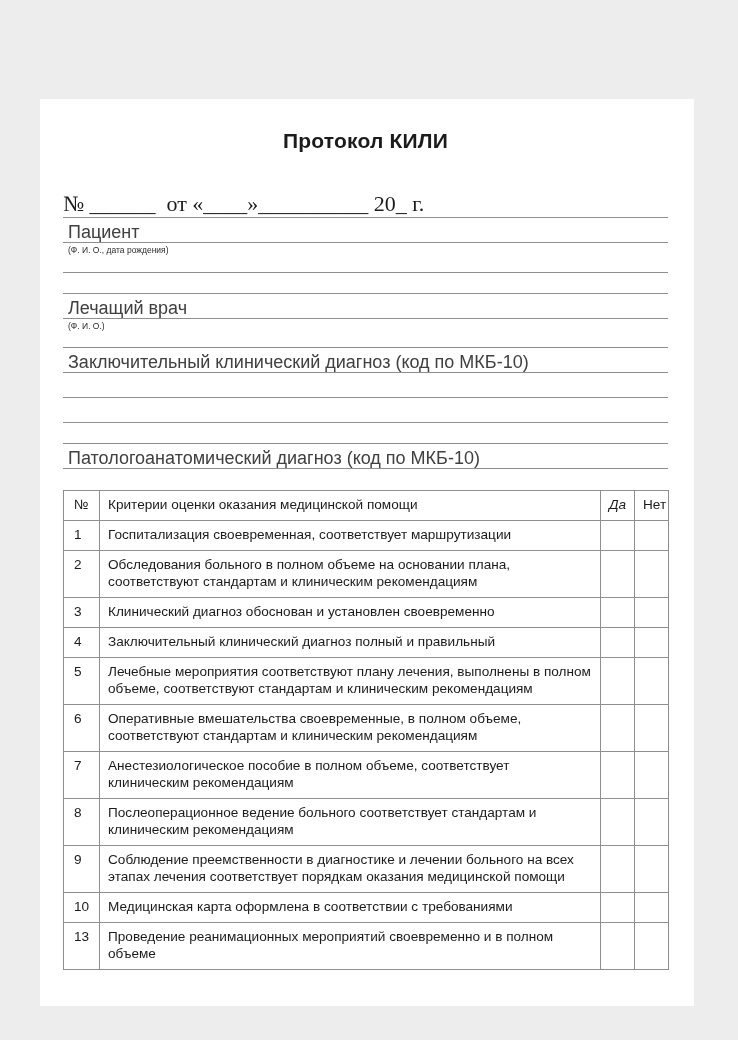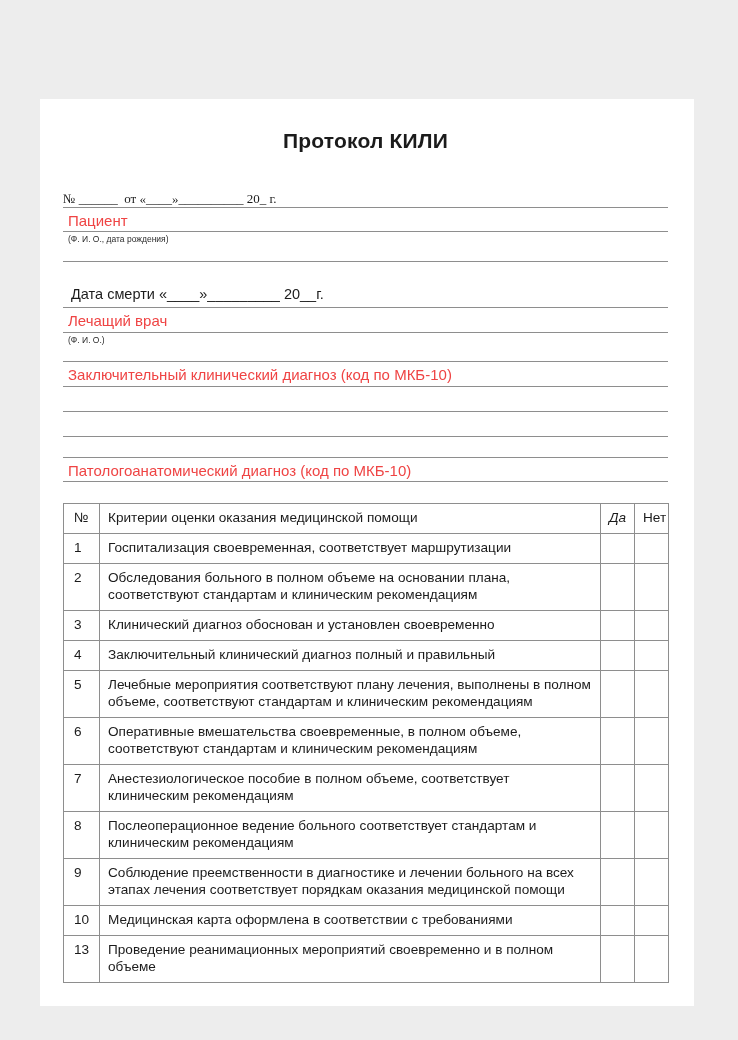--- a/index.html
+++ b/index.html
@@ -30,34 +30,34 @@
     font-size: 21px;
     font-weight: bold;
     color: #1b1b1b;
     letter-spacing: 0.2px;
     margin-top: 30px;
   }
 
   
   .date-line {
     font-family: "Liberation Serif", serif;
-    font-size: 13px;
+    font-size: 22px;
     color: #1b1b1b;
     margin-top: 38px;
     white-space: pre;
   }
 
   
   .rule { border-bottom: 1.6px solid #8e8e8e; }
   .rule-top { border-top: 1.6px solid #8e8e8e; }
 
   .frow {
     position: relative;
-    font-size: 15px;
-    color: #ef4444;
+    font-size: 18px;
+    color: #404040;
     line-height: 1;
     padding: 5px 0 1px 5px;
     min-height: 25px;
   }
 
   .caption {
     font-size: 8.5px;
     color: #2b2b2b;
     padding: 3px 0 17px 5px;
     line-height: 1;
@@ -118,23 +118,20 @@
     <div class="frow rule-top rule">
       <span>Пациент</span>
     </div>
     <div class="caption rule">(Ф. И. О., дата рождения)</div>
 
     <div class="gap-row"></div>
 
 
 
     <div class="split rule">
-      <div class="cell right">
-        <span>Дата смерти «____»_________ 20__г.</span>
-      </div>
     </div>
 
     <div class="frow rule">
       <span>Лечащий врач</span>
     </div>
     <div class="caption rule">(Ф. И. О.)</div>
 
     <div class="frow rule">
       <span>Заключительный клинический диагноз (код по МКБ-10)</span>
     </div>

